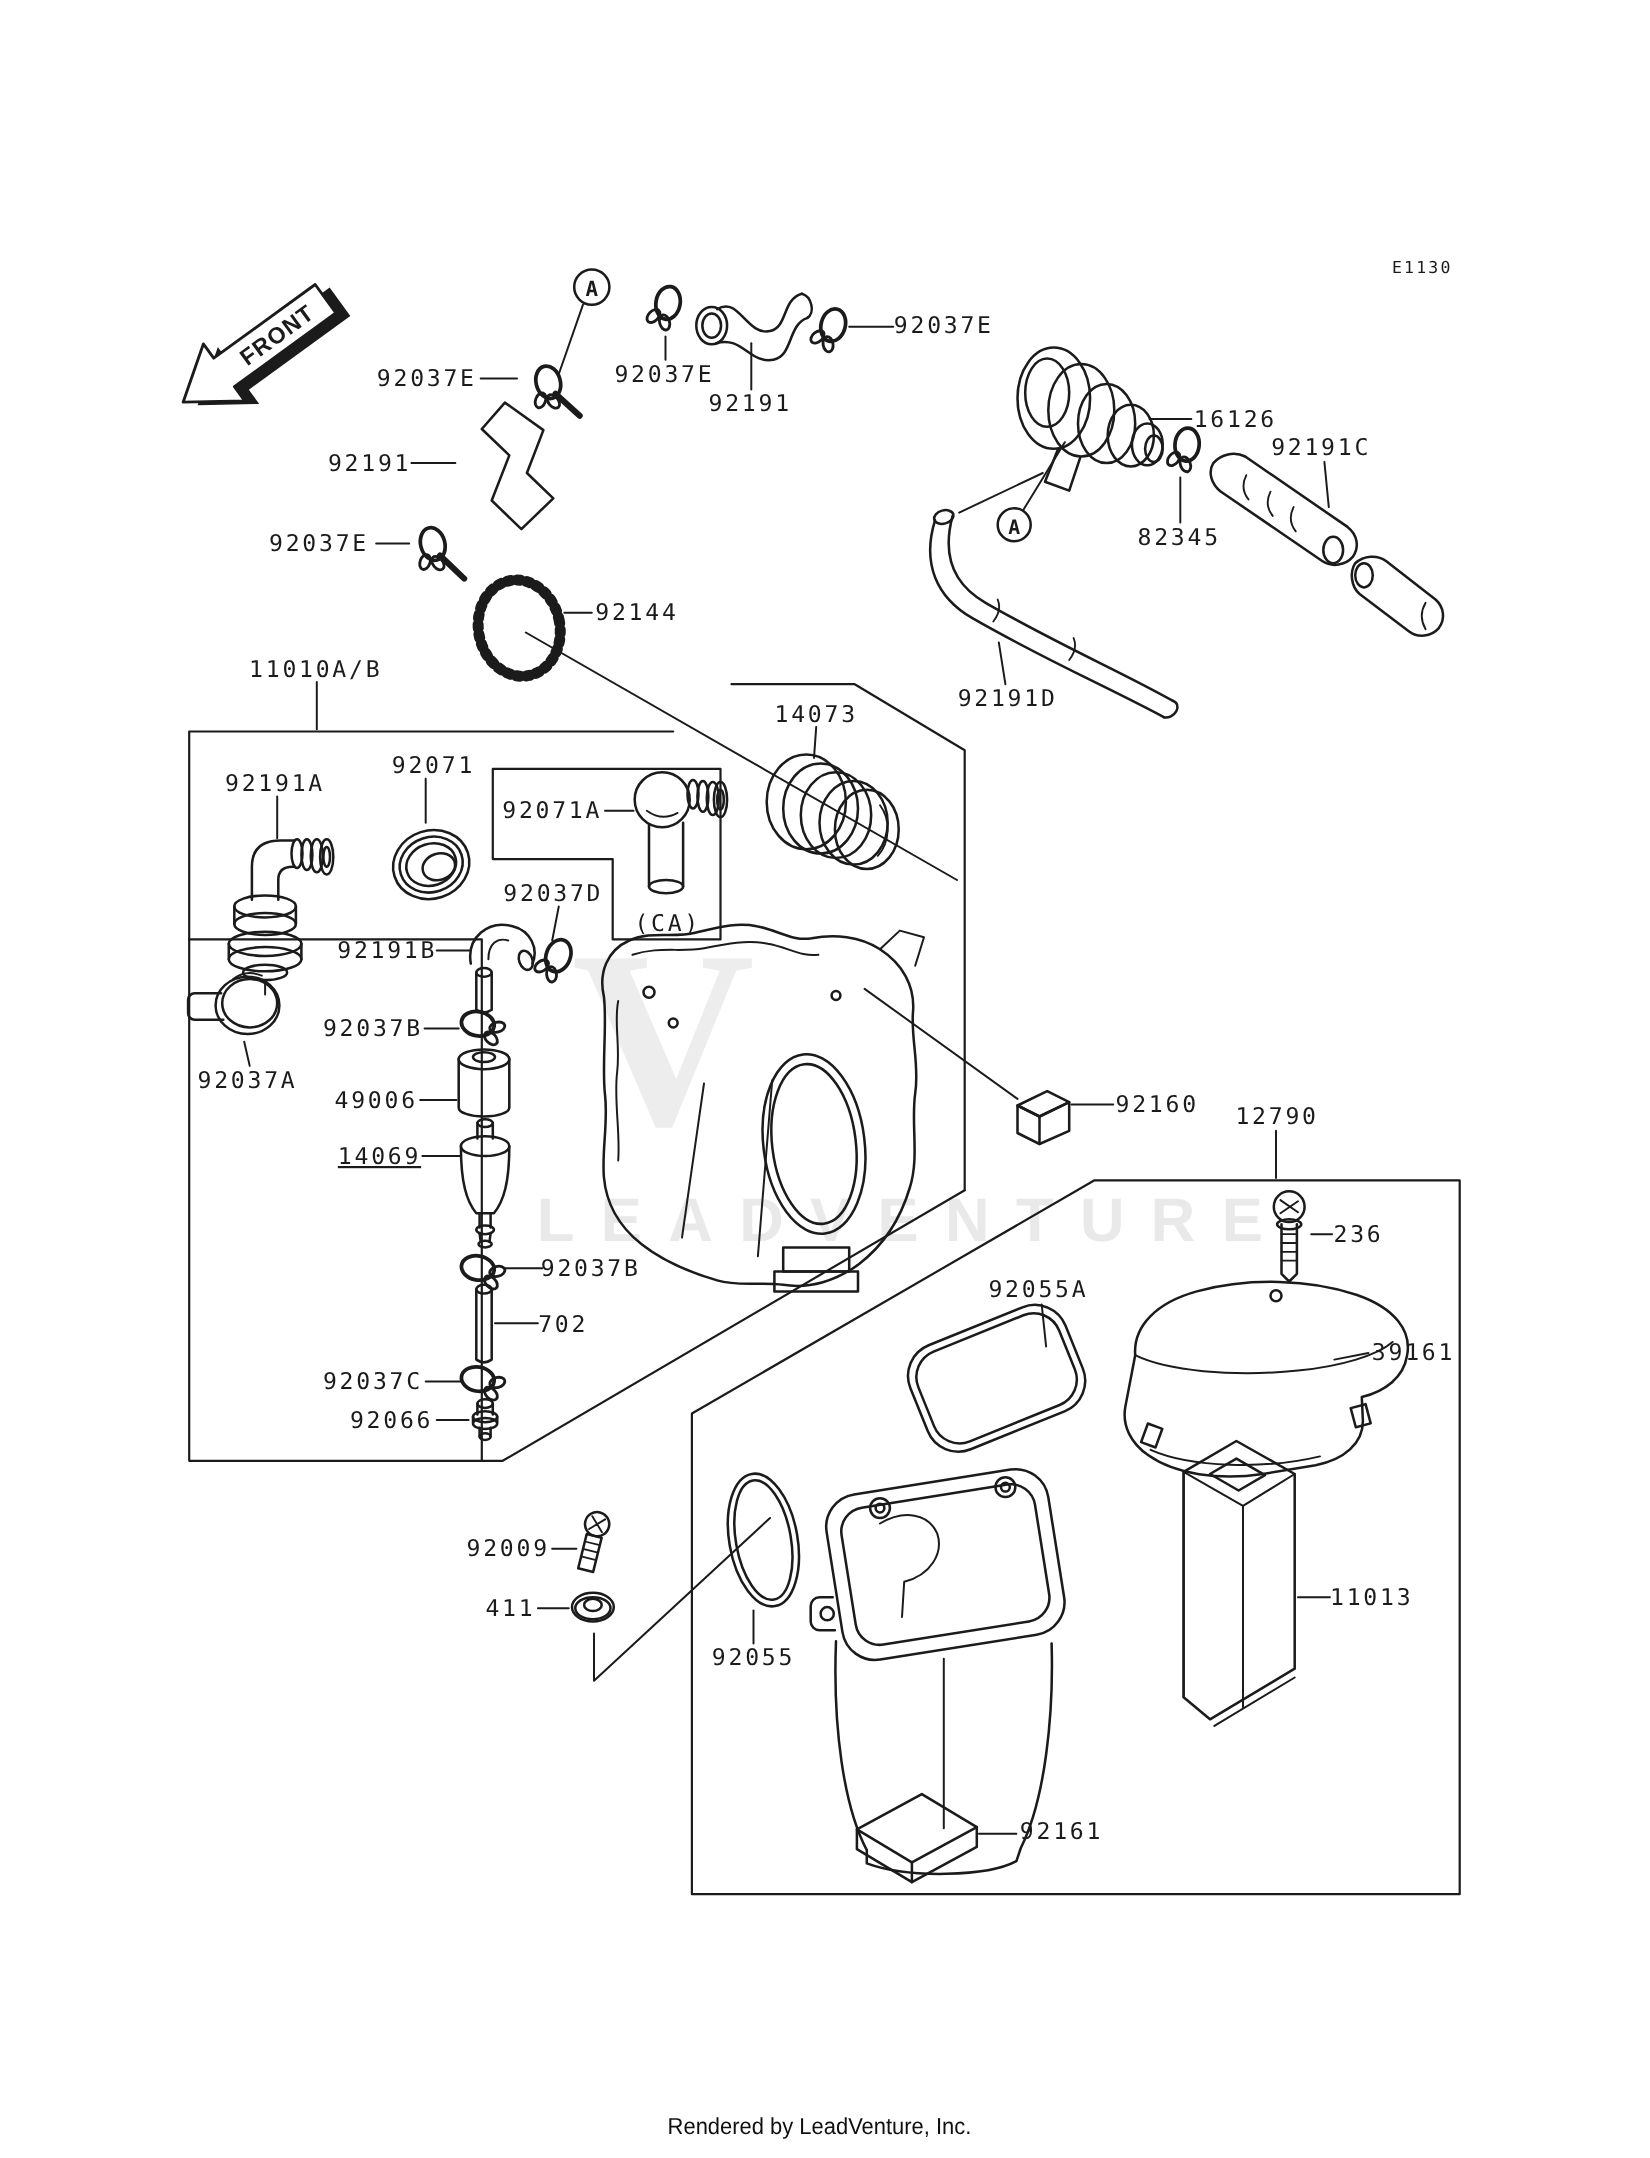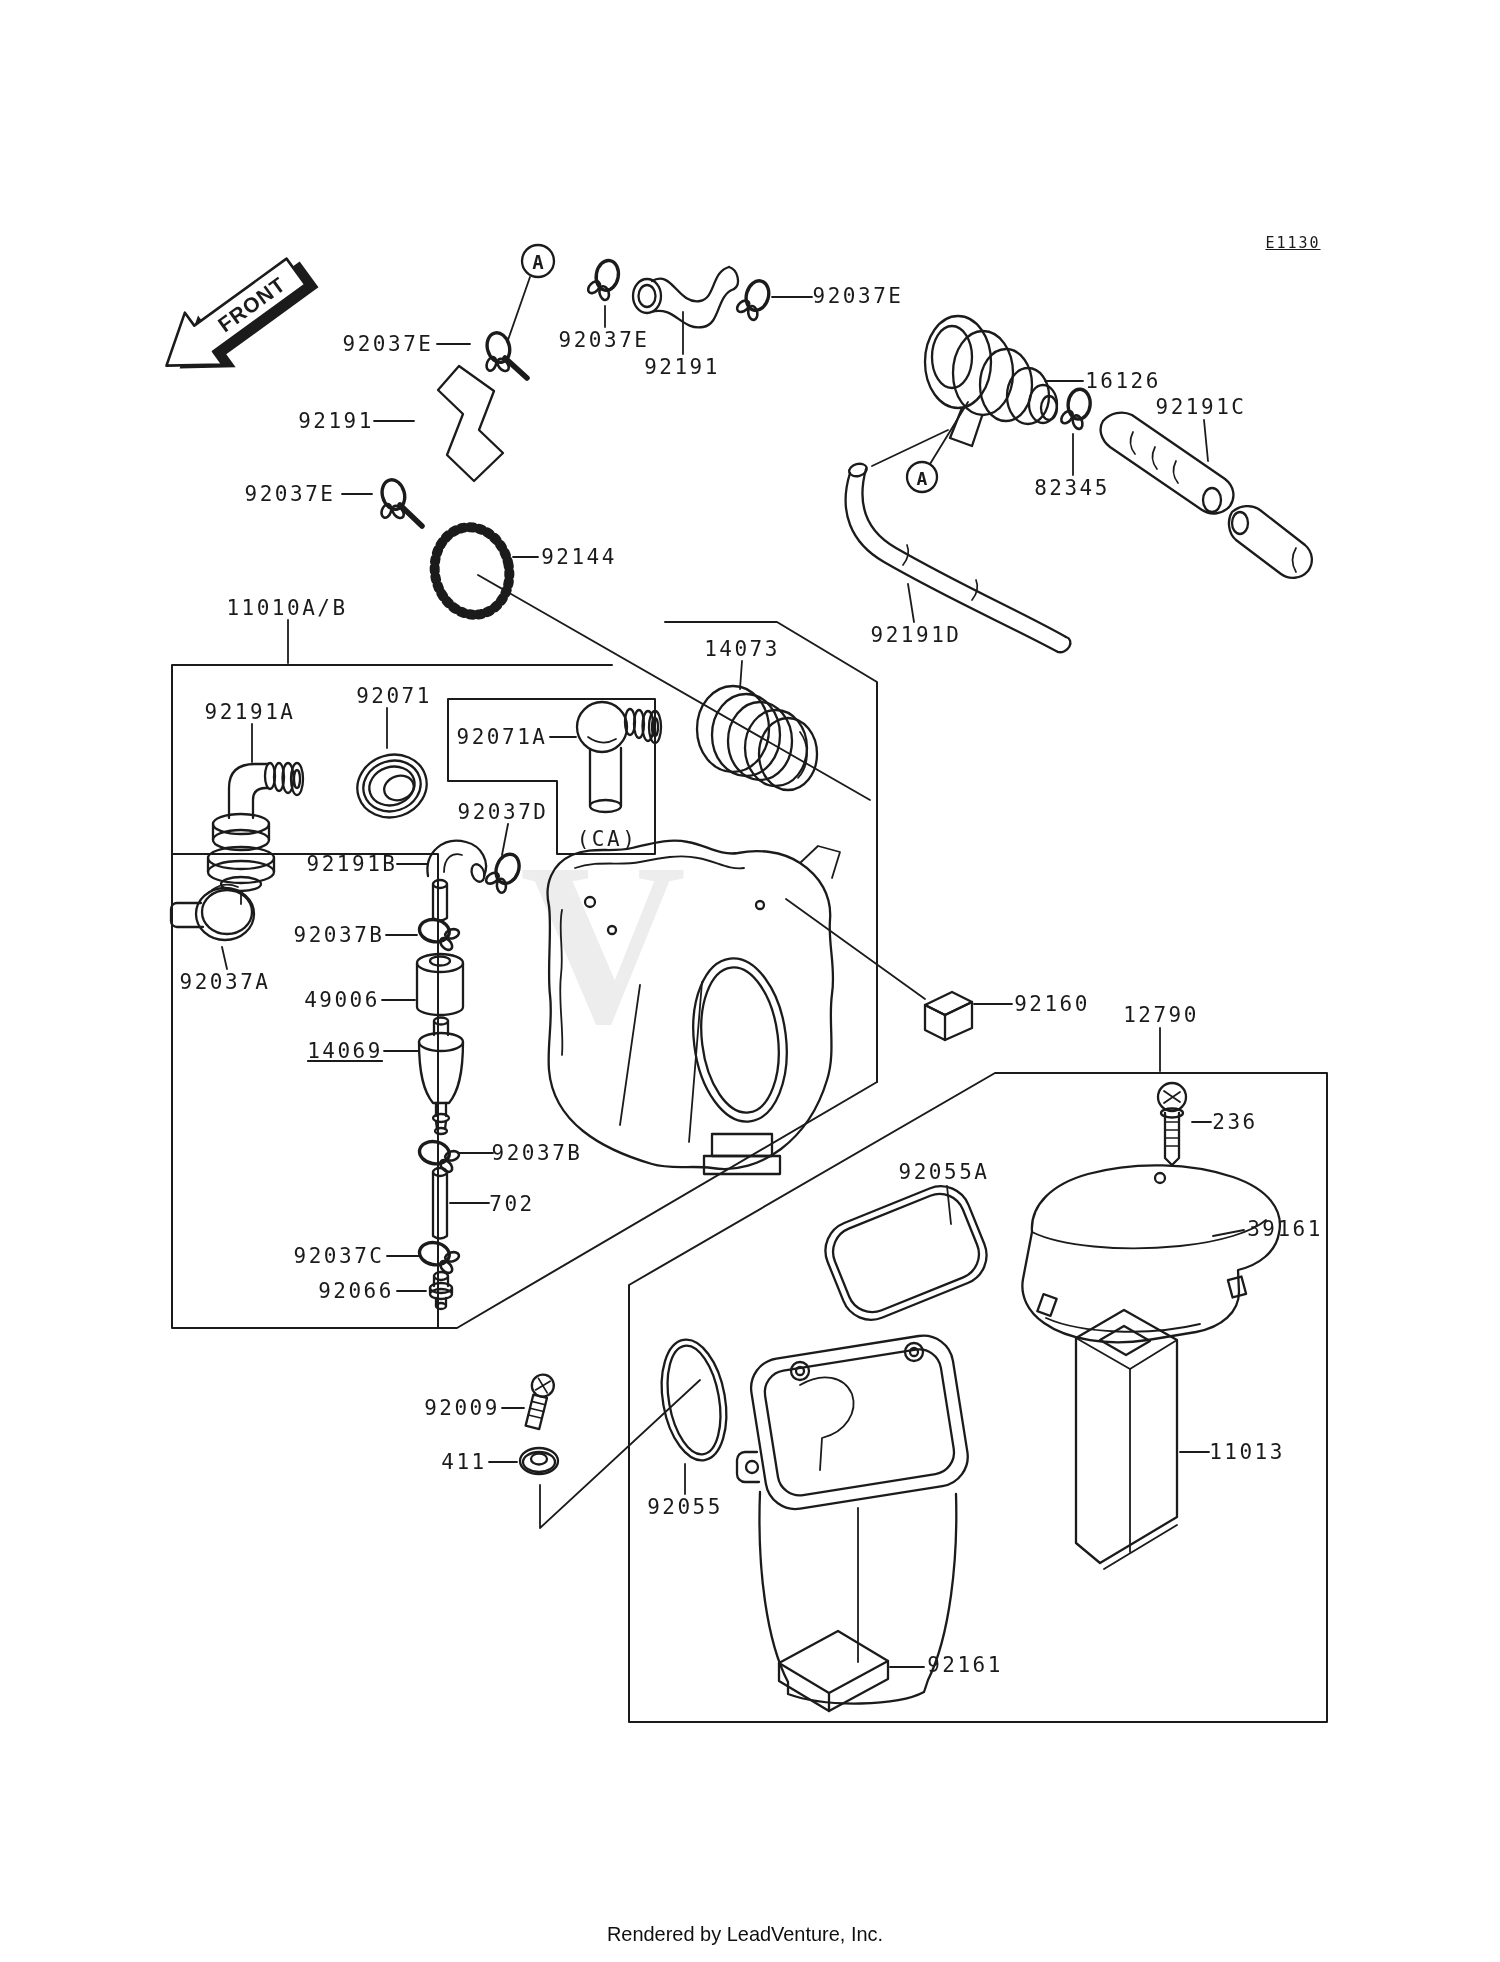--- a/index.html
+++ b/index.html
@@ -15,20 +15,21 @@
       font-size:56px;letter-spacing:24px;white-space:nowrap;}
   .wmv{position:absolute;font-family:"Liberation Serif",serif;font-weight:bold;color:#ededed;
       font-size:230px;line-height:1;}
 </style>
 </head>
 <body>
 
 <div class="stage">
 
   <div class="wmv" style="left:520px;top:830px;">V</div>
+  <div class="wm" style="left:488px;top:1076px;">LEADVENTURE</div>
 
   <svg width="1500" height="1962" viewBox="0 0 1500 1962" fill="none" stroke="#1b1b1b" stroke-width="2.3" stroke-linecap="round" stroke-linejoin="round">
 
     <defs>
       <g id="clampsym">
         <ellipse cx="2" cy="-2" rx="11" ry="15" stroke-width="3.4"></ellipse>
         <ellipse cx="-9" cy="12" rx="4.5" ry="7" stroke-width="2.6" transform="rotate(35 -9 12)"></ellipse>
         <ellipse cx="2" cy="16" rx="4.5" ry="7" stroke-width="2.6" transform="rotate(-25 2 16)"></ellipse>
       </g>
     </defs>
@@ -341,21 +342,21 @@
       <ellipse cx="441" cy="1276" rx="7" ry="4"></ellipse>
       <path d="M434,1276 v10 M448,1276 v10"></path>
       <ellipse cx="441" cy="1288" rx="11" ry="5"></ellipse>
       <path d="M430,1288 v5 M452,1288 v5"></path>
       <ellipse cx="441" cy="1294" rx="11" ry="5"></ellipse>
       <path d="M436,1298 v8 M446,1298 v8"></path>
       <ellipse cx="441" cy="1306" rx="5" ry="3"></ellipse>
     </g>
   </svg>
 
-  <div class="pl small" style="left:1293px;top:243px;text-decoration:underline;">E1130</div>
+  <div class="pl small" style="left:1293px;top:243px;">E1130</div>
 
   <div class="pl" style="left:388px;top:344px;">92037E</div>
   <div class="pl" style="left:604px;top:340px;">92037E</div>
   <div class="pl" style="left:682px;top:367px;">92191</div>
   <div class="pl" style="left:858px;top:296px;">92037E</div>
   <div class="pl" style="left:336px;top:421px;">92191</div>
   <div class="pl" style="left:290px;top:494px;">92037E</div>
   <div class="pl" style="left:1123px;top:381px;">16126</div>
   <div class="pl" style="left:1201px;top:407px;">92191C</div>
   <div class="pl" style="left:1072px;top:488px;">82345</div>

